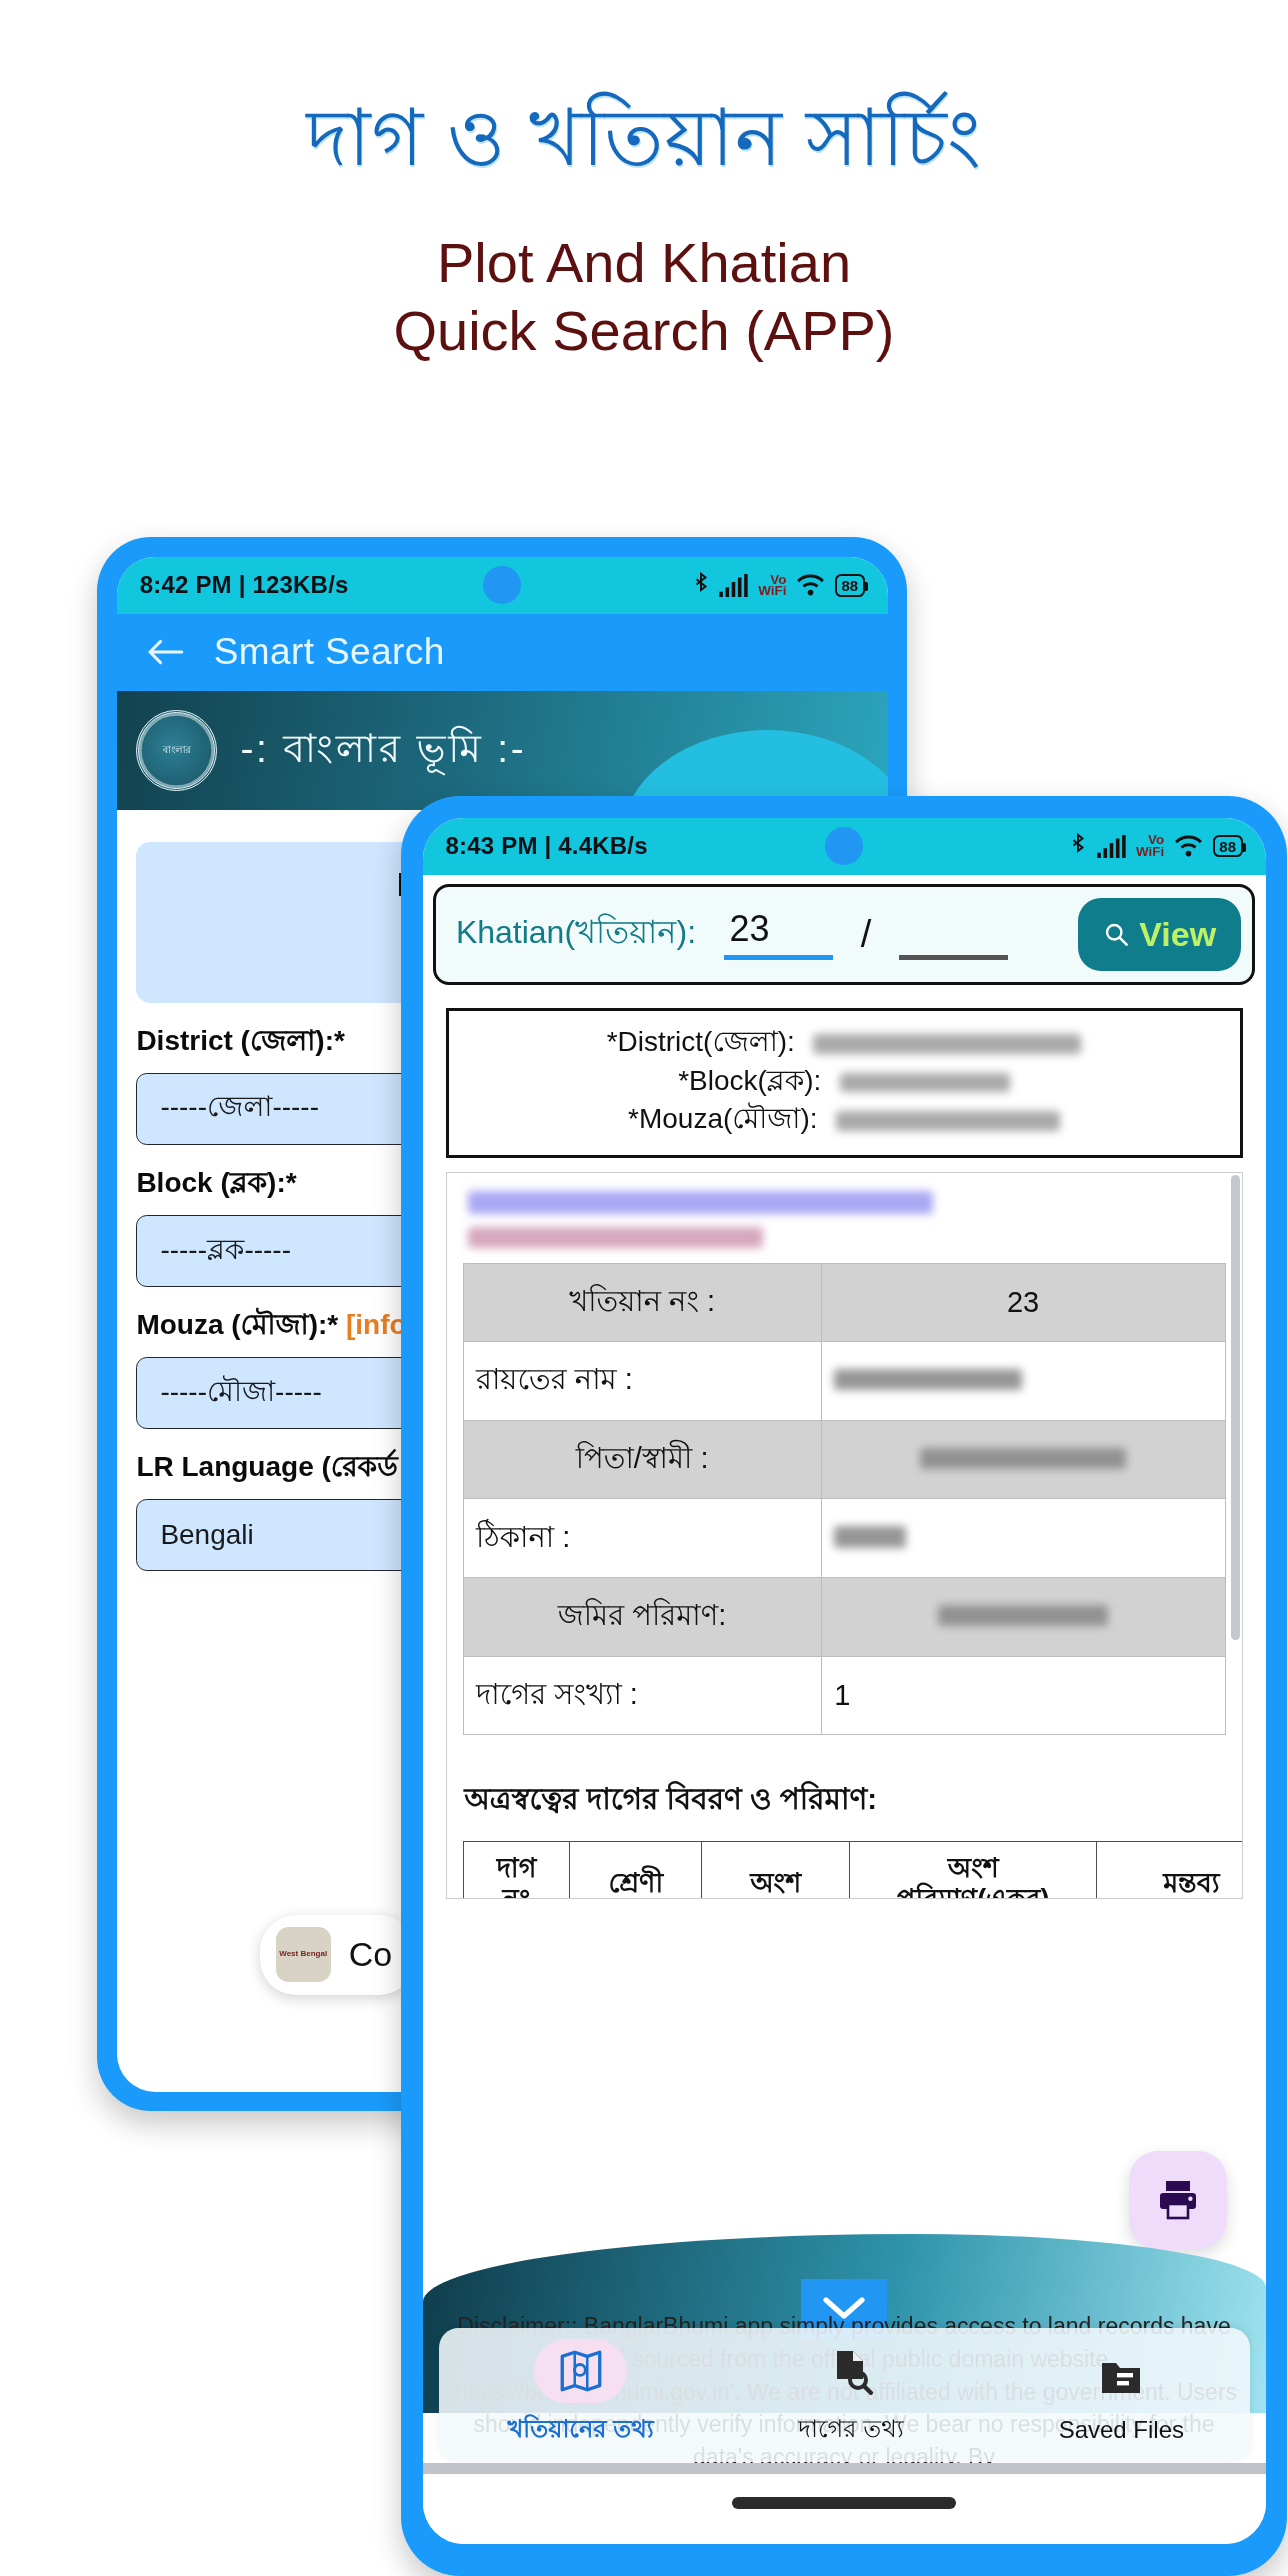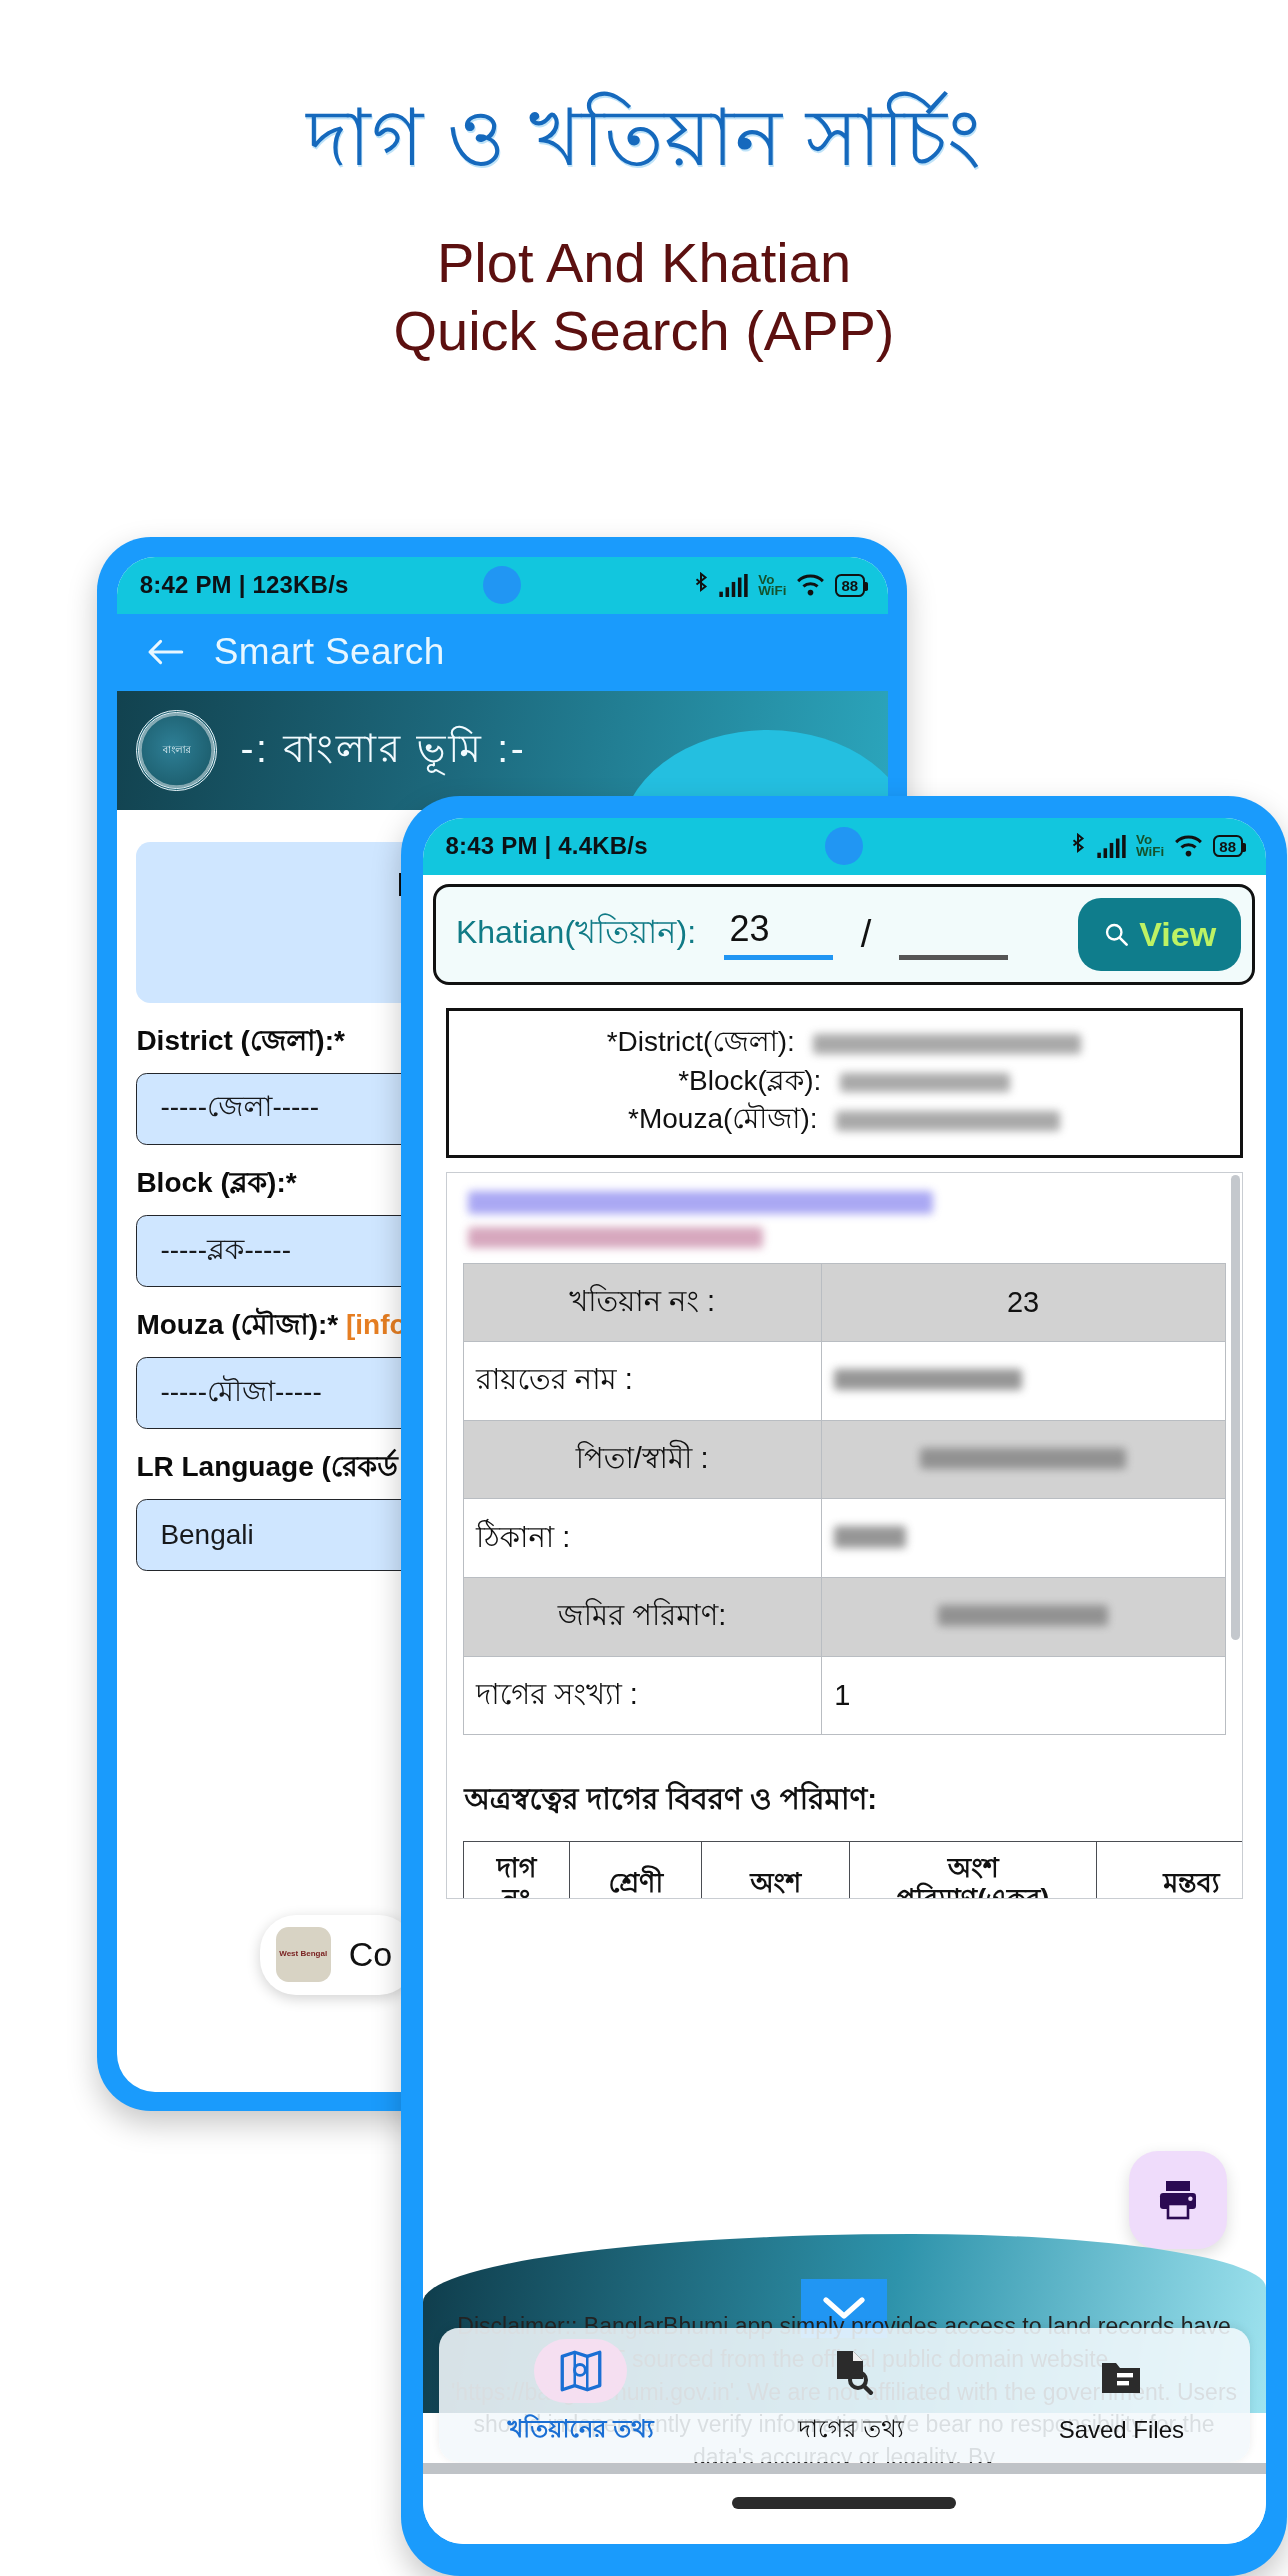--- a/index.html
+++ b/index.html
@@ -49,21 +49,21 @@
     height:57px;background:#12c6de;display:flex;align-items:center;
     padding:0 23px;position:relative;
   }
   .statusbar .clock{font-size:24px;font-weight:bold;color:#0d1115;letter-spacing:0.2px;text-align:center;}
   .statusbar .notch{
     position:absolute;left:50%;transform:translateX(-50%);
     width:38px;height:38px;border-radius:50%;background:#2196f3;
   }
   .statusbar .sysicons{margin-left:auto;display:flex;align-items:center;gap:9.8px;}
   .sysicons svg{display:block;}
-  .vowifi{font-size:13.4px;line-height:11.6px;font-weight:bold;text-align:left;color:#14532d;}
+  .vowifi{font-size:13.4px;line-height:11.6px;font-weight:bold;text-align:right;color:#7f1d1d;}
   .batt{
     border:2.7px solid #111;border-radius:6.3px;padding:0.9px 4.5px;font-size:15px;
     font-weight:bold;color:#111;position:relative;
   }
   .batt:after{content:"";position:absolute;right:-5.4px;top:6.3px;width:3.6px;height:9px;background:#111;border-radius:0 1.8px 1.8px 0;}
 
   
   .appbar{
     background:#1a9bfc;height:77px;display:flex;align-items:center;
     padding-left:29px;gap:30px;color:#e8f7ff;

